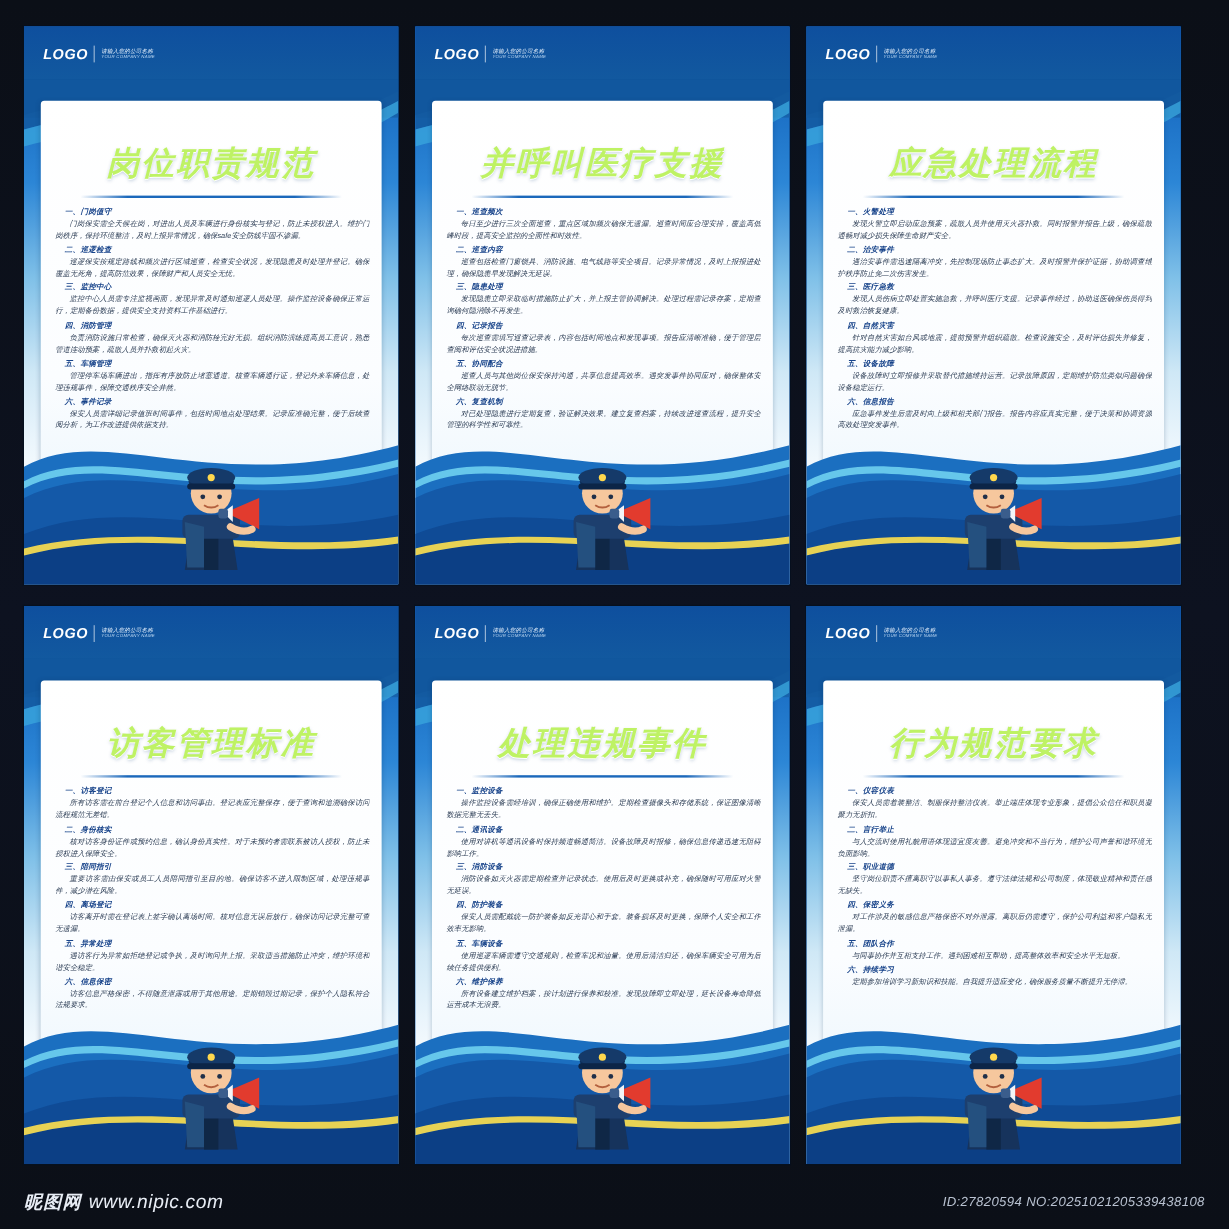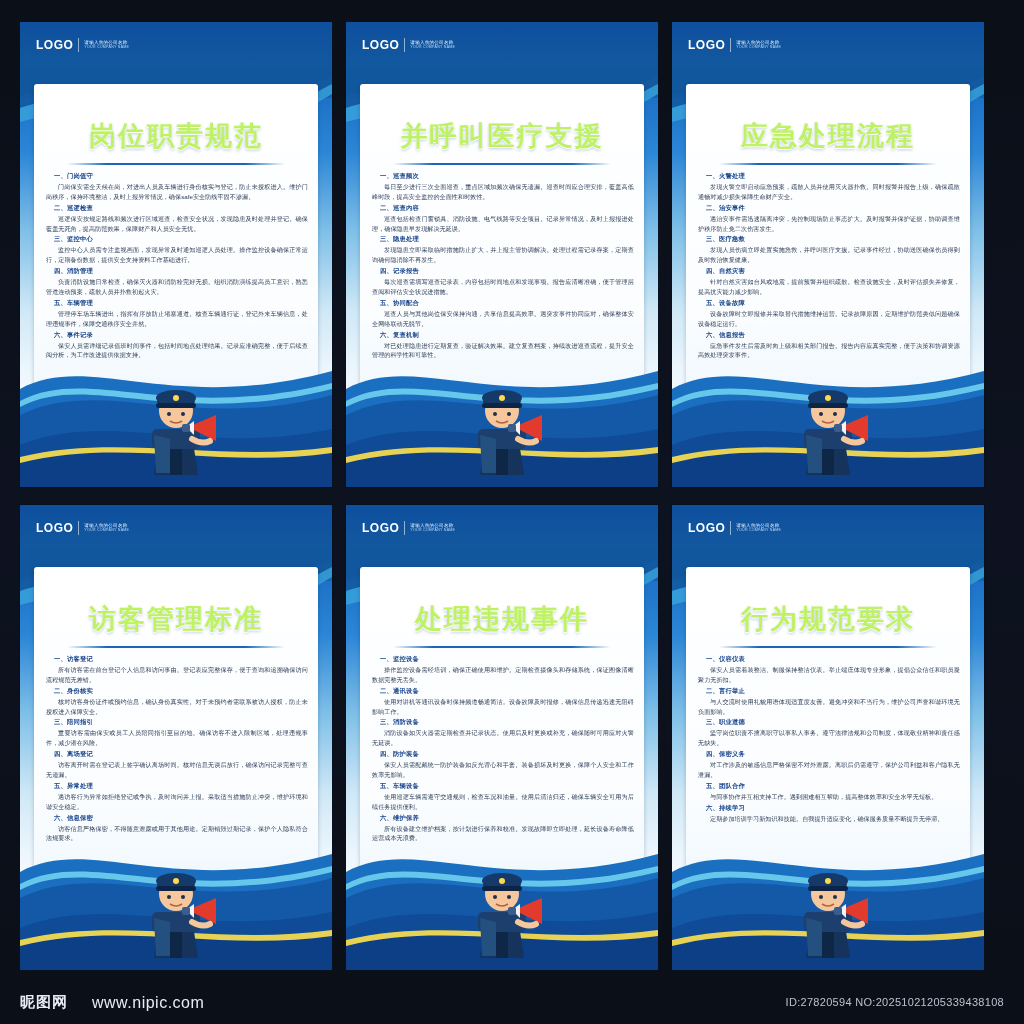--- a/index.html
+++ b/index.html
@@ -7,20 +7,21 @@
     margin: 0; padding: 0;
     width: 1024px; height: 1024px;
     background: #0a0d14;
     font-family: "Liberation Sans", sans-serif;
     overflow: hidden;
   }
   #stage {
     position: relative;
     width: 1024px; height: 1024px;
     background: linear-gradient(180deg,#0b0f17 0%,#0d1220 50%,#0b0f17 100%);
+    font-style: italic;
   }
 
   .grid {
     position: absolute;
     left: 20px; top: 22px;
     width: 984px; height: 950px;
     display: grid;
     grid-template-columns: repeat(3, 312px);
     grid-template-rows: repeat(2, 465px);
     column-gap: 14px;
@@ -123,21 +124,21 @@
     z-index: 9;
   }
 
   
   .footer {
     position: absolute; left: 0; bottom: 0; width: 1024px; height: 50px;
     color: #cfd6e2;
   }
   .fl {
     position: absolute; left: 20px; bottom: 12px;
-    display: flex; align-items: center; gap: 24px;
+    display: flex; align-items: center; gap: 6px;
   }
   .fl-logo {
     font-size: 15px; color: #e8edf5; letter-spacing: 1px; font-weight: bold;
   }
   .fl-url { font-size: 16px; color: #e8edf5; letter-spacing: .5px; }
   .fr {
     position: absolute; right: 20px; bottom: 16px;
     font-size: 11px; color: #b9c2d1; letter-spacing: .3px;
   }
 </style>

